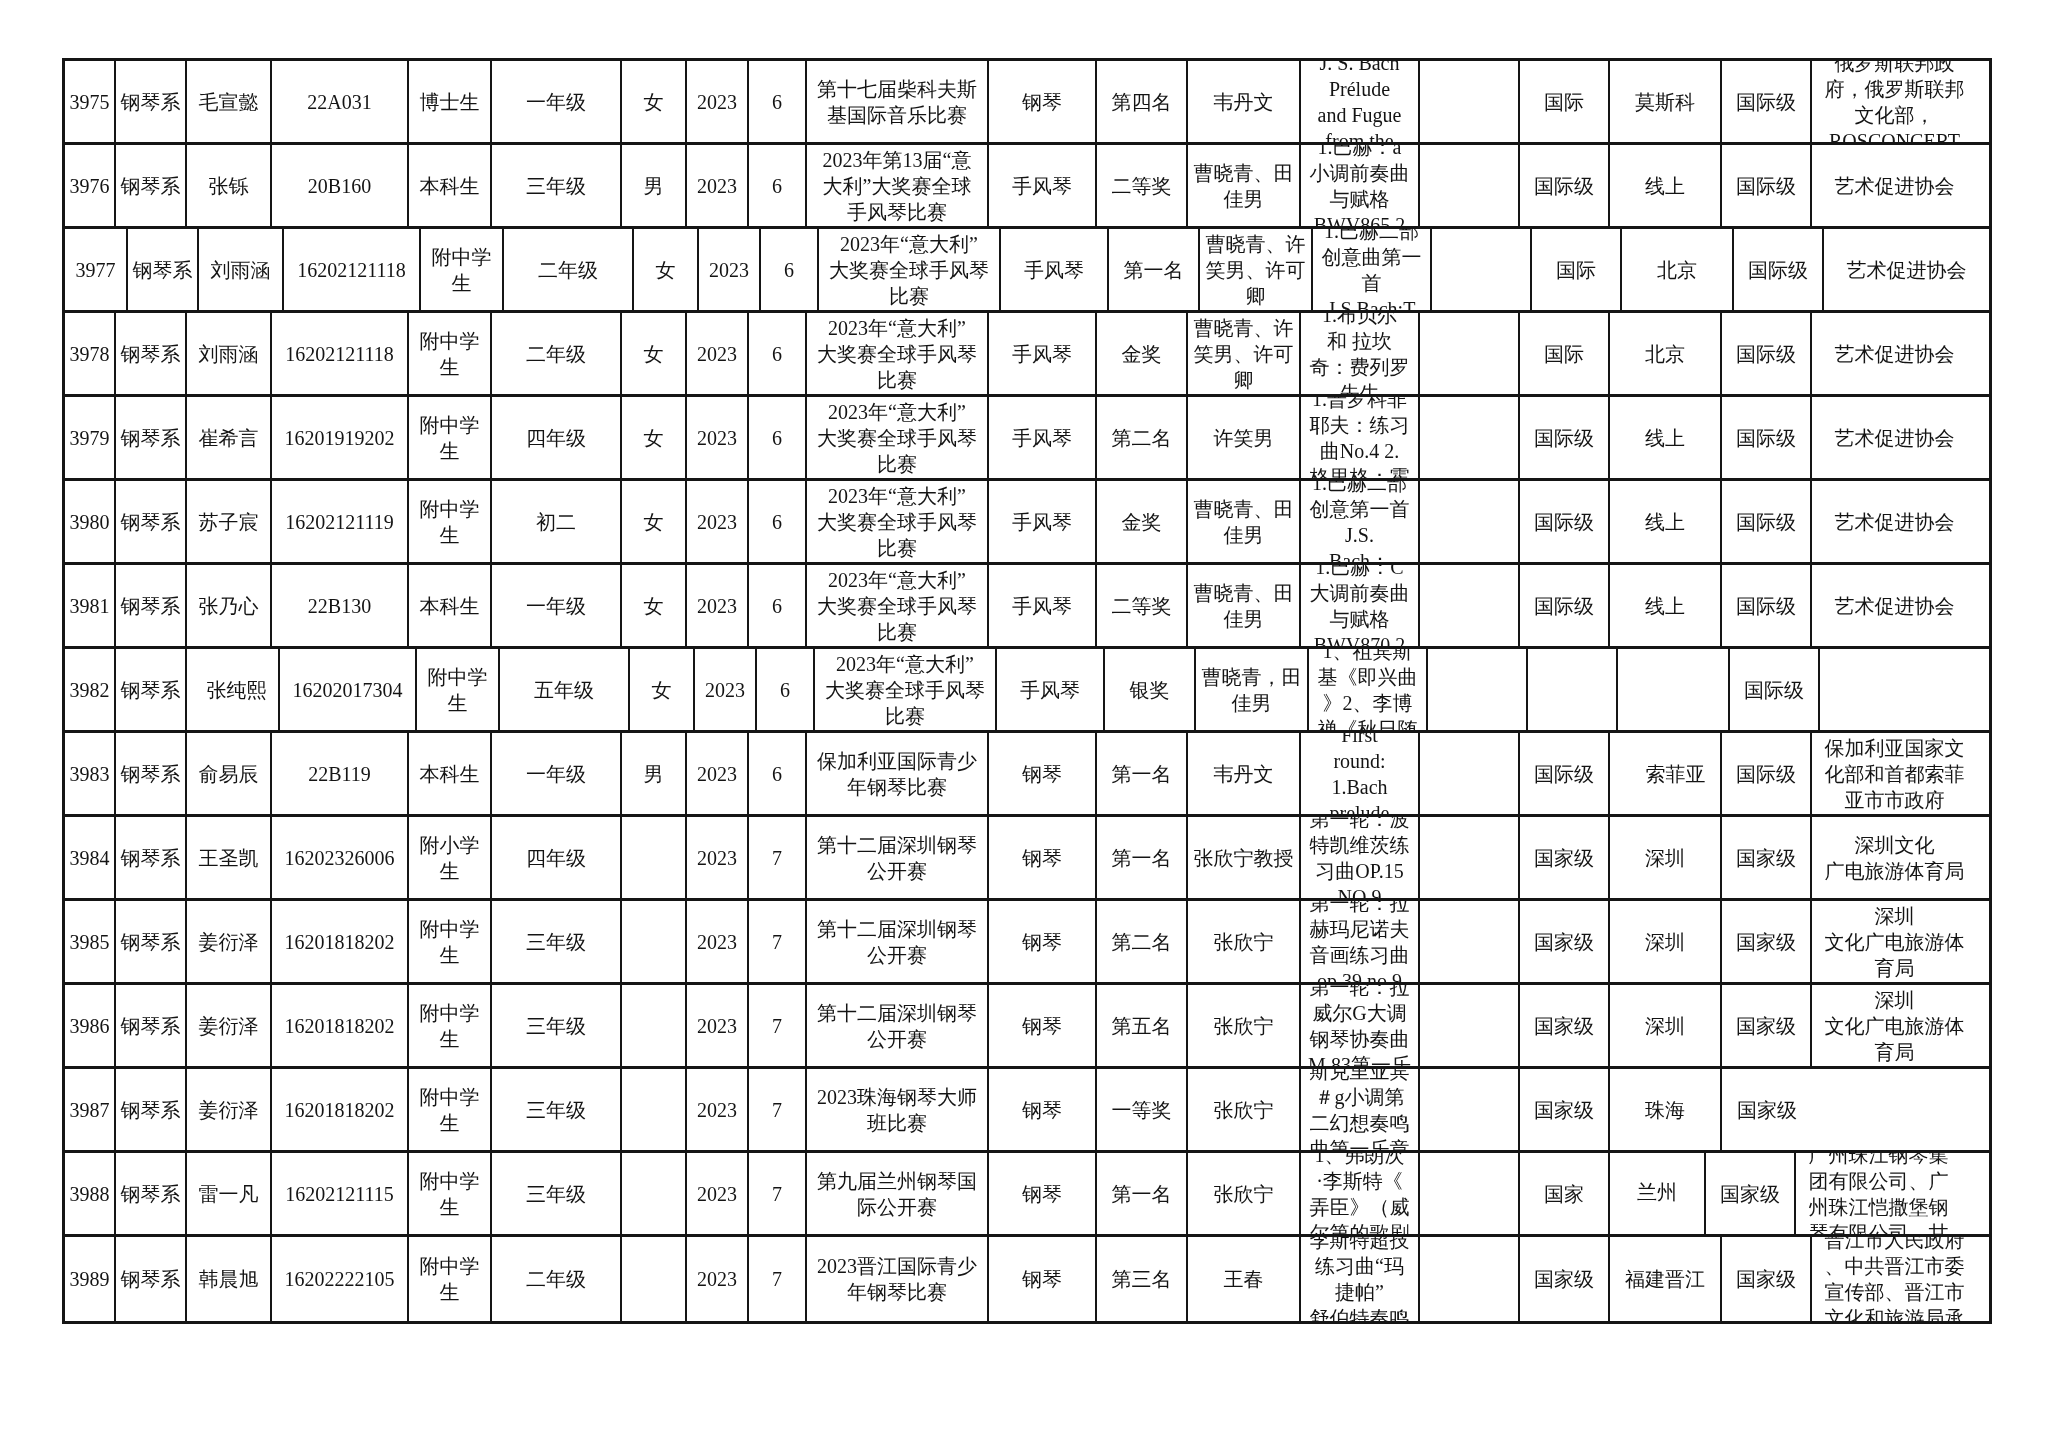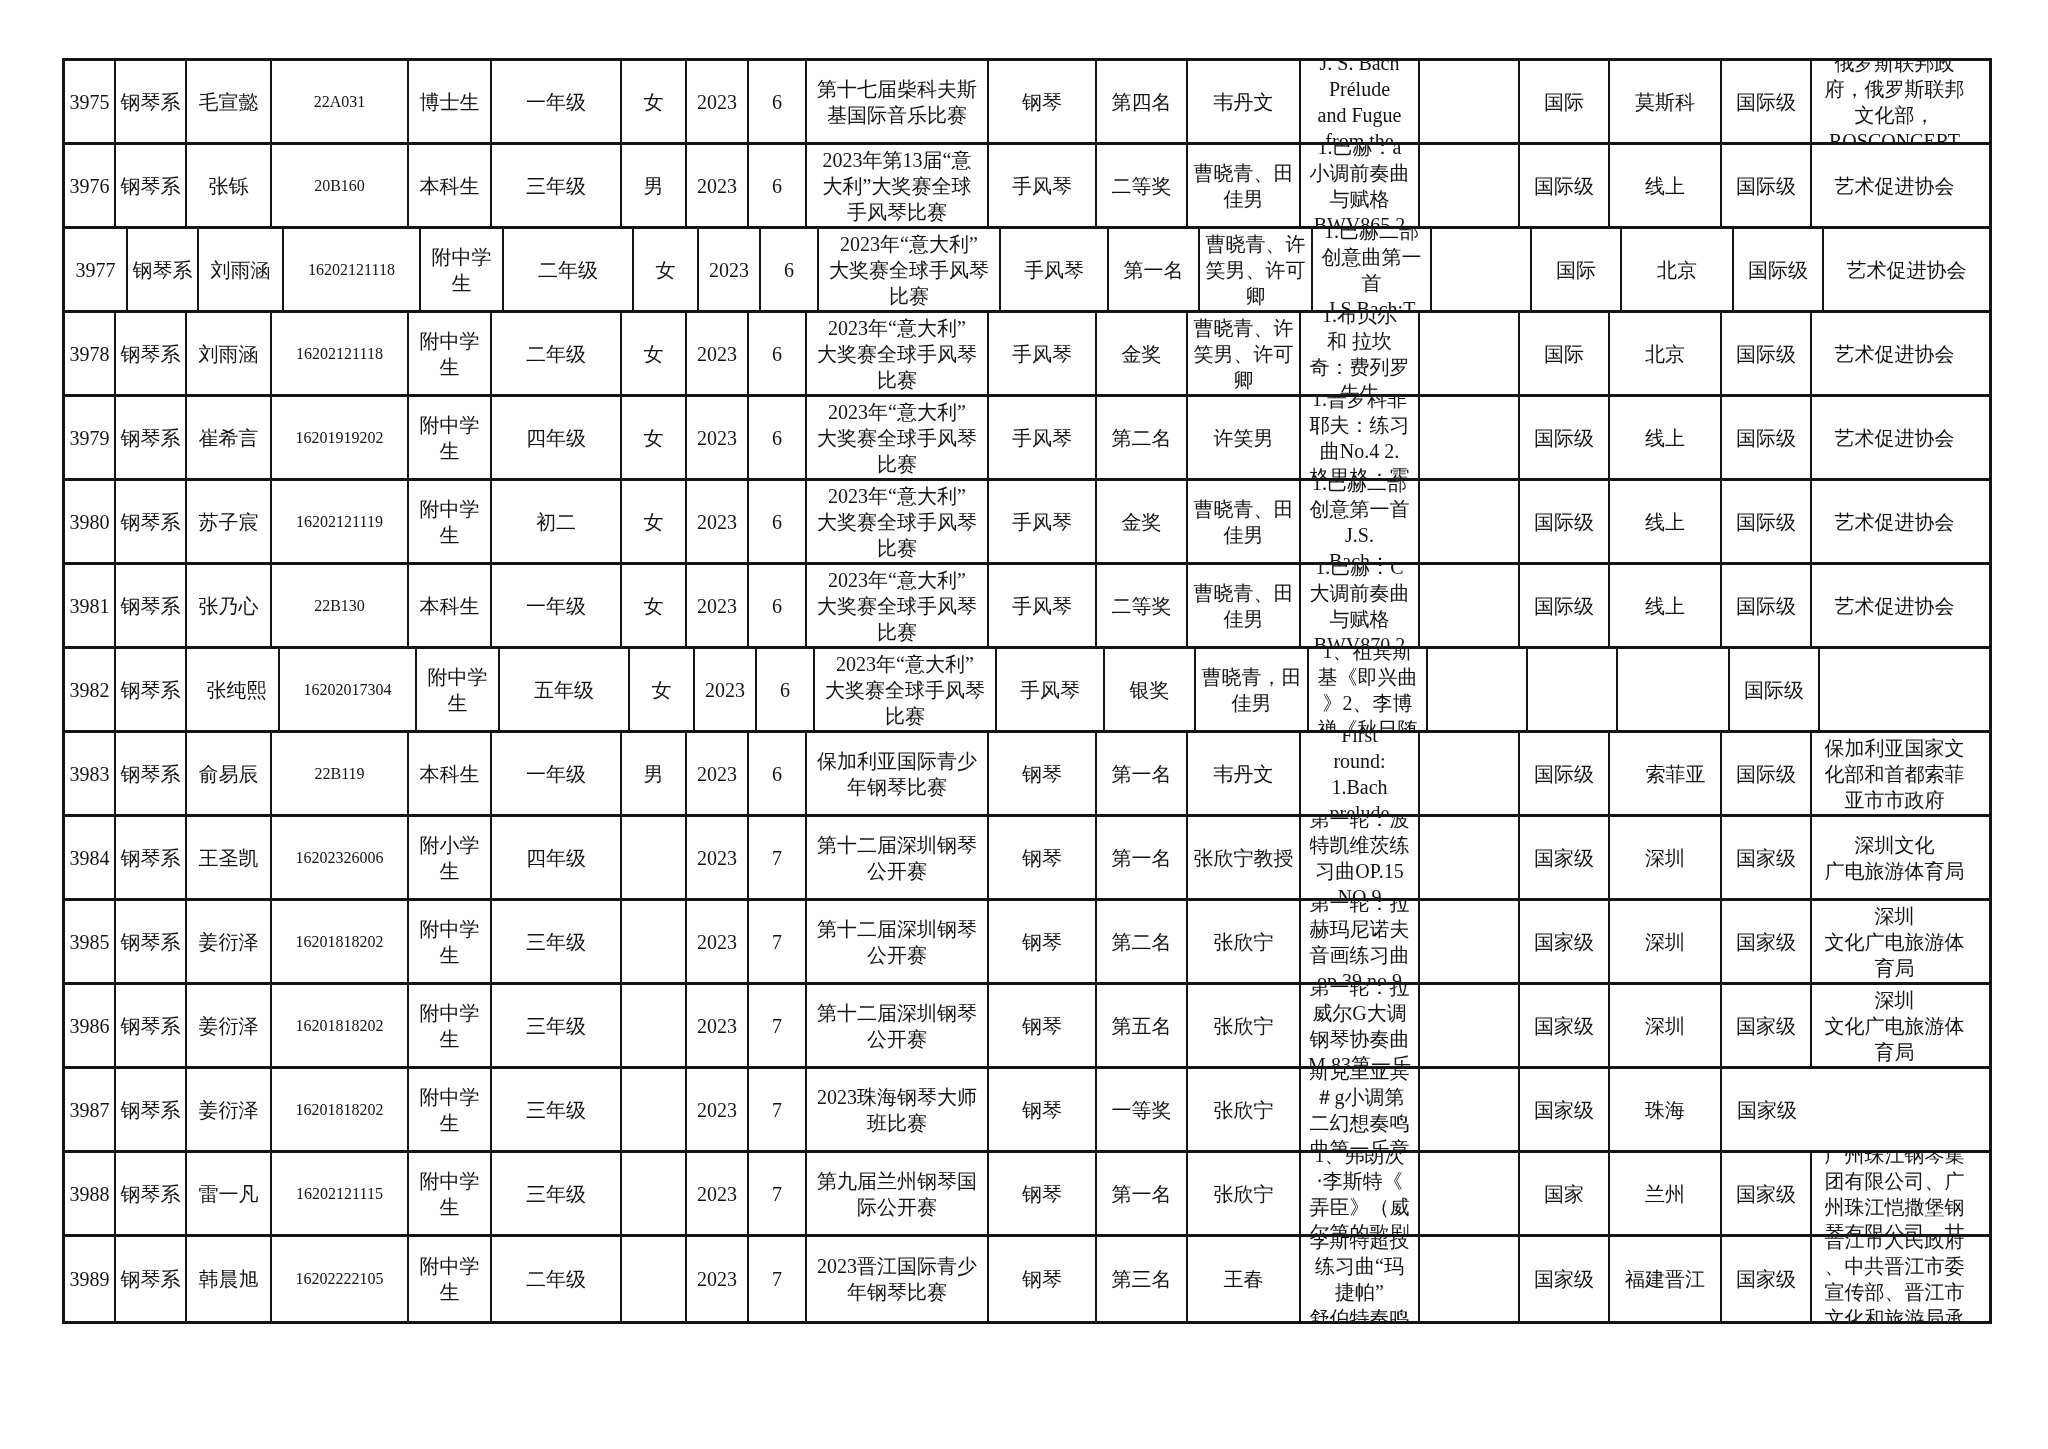--- a/index.html
+++ b/index.html
@@ -23,21 +23,21 @@
   .t-cell {
     flex:0 0 auto; height:100%;
     display:flex; align-items:center; justify-content:center;
     text-align:center; overflow:hidden;
     white-space:pre-line;
     font-size:20px; line-height:26px;
     padding:0 3px;
     border-right:2px solid #151515;
   }
   .t-cell:last-child { border-right:none; }
-  .col-student-id { font-size:16px; letter-spacing:0px; }
+  .col-student-id { font-size:20px; letter-spacing:0px; }
   .col-competition { padding:0 4px; }
   .col-organizer { padding:0 4px; }
 </style>
 </head>
 <body>
 
 <div class="award-table" id="award-table">
     <div class="t-row">
       <div class="t-cell col-row-id" style="width: 51px;">3975</div>
       <div class="t-cell col-department" style="width: 71px;">钢琴系</div>
@@ -411,21 +411,21 @@
 际公开赛</div>
       <div class="t-cell col-instrument" style="width: 108px;">钢琴</div>
       <div class="t-cell col-award" style="width: 91px;">第一名</div>
       <div class="t-cell col-teachers" style="width: 113px;">张欣宁</div>
       <div class="t-cell col-repertoire" style="width: 119px;">1、弗朗次
 ·李斯特《
 弄臣》（威
 尔第的歌剧</div>
       <div class="t-cell col-empty" style="width: 100px;"></div>
       <div class="t-cell col-level" style="width: 90px;">国家</div>
-      <div class="t-cell col-location" style="width: 112px;">兰州</div>
+      <div class="t-cell col-location" style="width: 96px; font-family: Liberation Mono, monospace;">兰州</div>
       <div class="t-cell col-level-2" style="width: 90px;">国家级</div>
       <div class="t-cell col-organizer" style="width: 165px;">广州珠江钢琴集
 团有限公司、广
 州珠江恺撒堡钢
 琴有限公司、甘</div>
     </div>
     <div class="t-row">
       <div class="t-cell col-row-id" style="width: 51px;">3989</div>
       <div class="t-cell col-department" style="width: 71px;">钢琴系</div>
       <div class="t-cell col-name" style="width: 85px;">韩晨旭</div>

